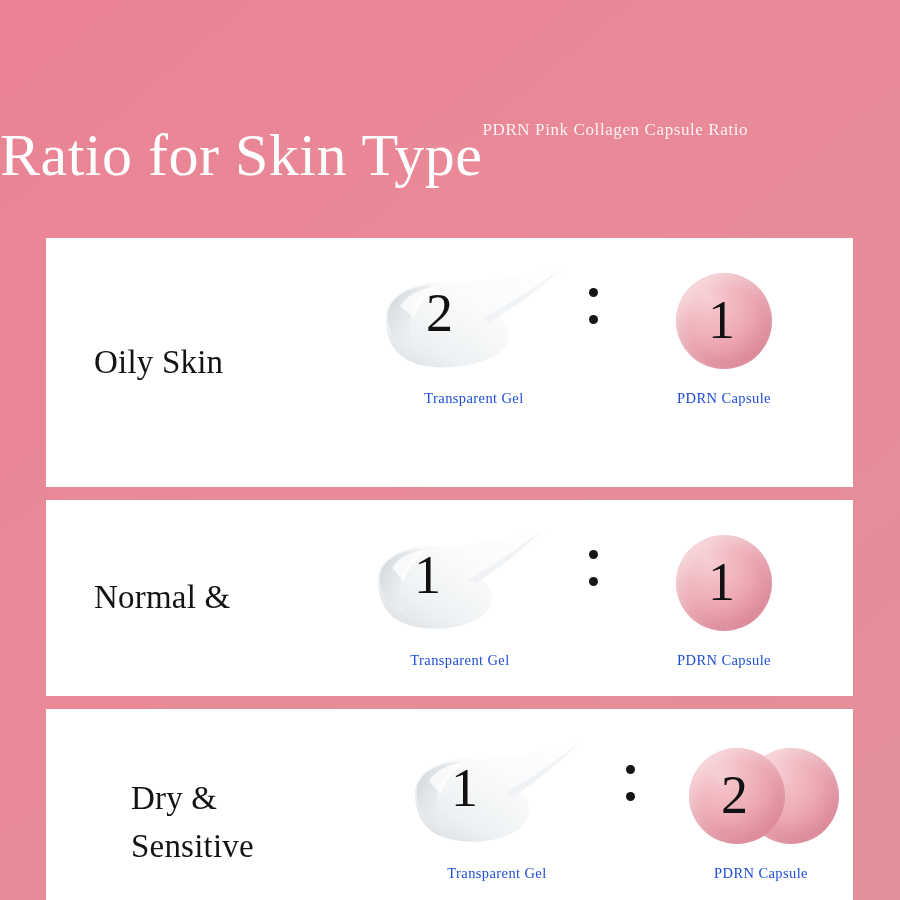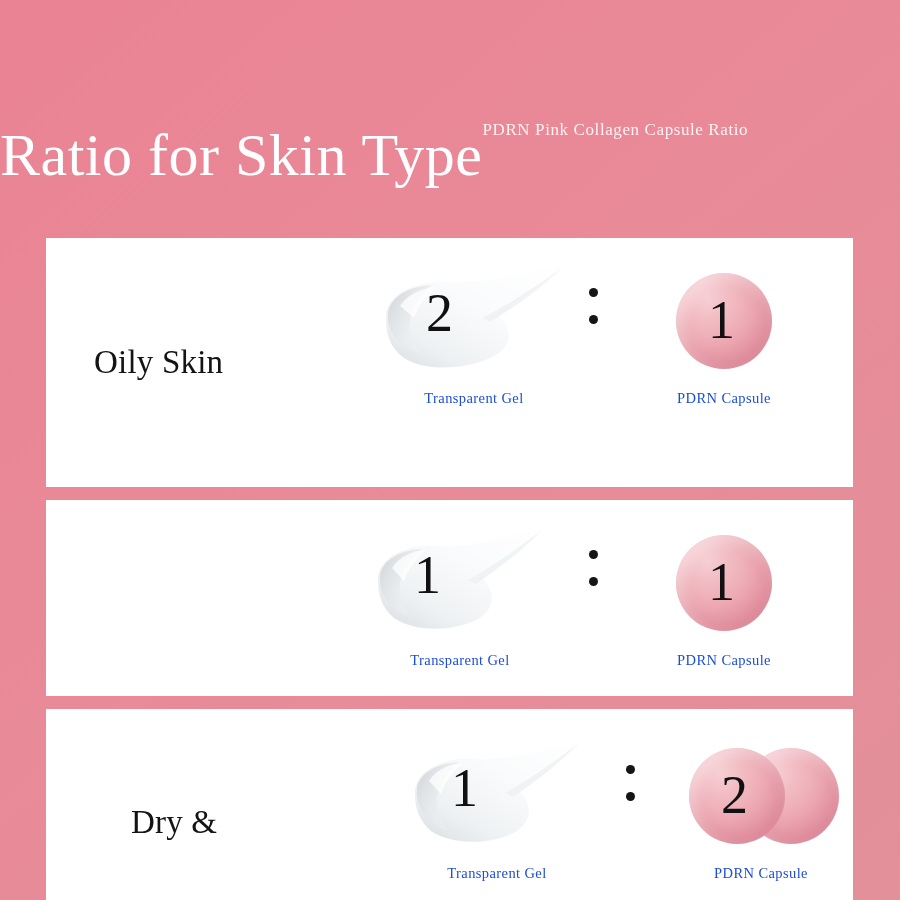--- a/index.html
+++ b/index.html
@@ -253,20 +253,21 @@
           </div>
           <div class="caption">PDRN Capsule</div>
         </div>
 
       </div>
     </div>
 
     <div class="card card--r2">
 
       <div class="skin-type">
+        <span class="line">Normal &amp;</span>
       </div>
 
       <div class="ratio">
 
         <div class="slot slot--gel" style="left:4px;">
           <div class="visual">
             <div class="gel-wrap">
               <svg class="gel-svg" width="220" height="118" viewBox="0 0 220 118">
                 <defs>
                   <linearGradient id="gelg3" x1="0" y1="1" x2="1" y2="0">
@@ -311,20 +312,21 @@
           <div class="caption">PDRN Capsule</div>
         </div>
 
       </div>
     </div>
 
     <div class="card card--r3">
 
       <div class="skin-type">
         <span class="line">Dry &amp;</span>
+        <span class="line">Sensitive</span>
       </div>
 
       <div class="ratio">
 
         <div class="slot slot--gel" style="left:4px; top:28px;">
           <div class="visual">
             <div class="gel-wrap">
               <svg class="gel-svg" width="220" height="118" viewBox="0 0 220 118">
                 <defs>
                   <linearGradient id="gelg5" x1="0" y1="1" x2="1" y2="0">

